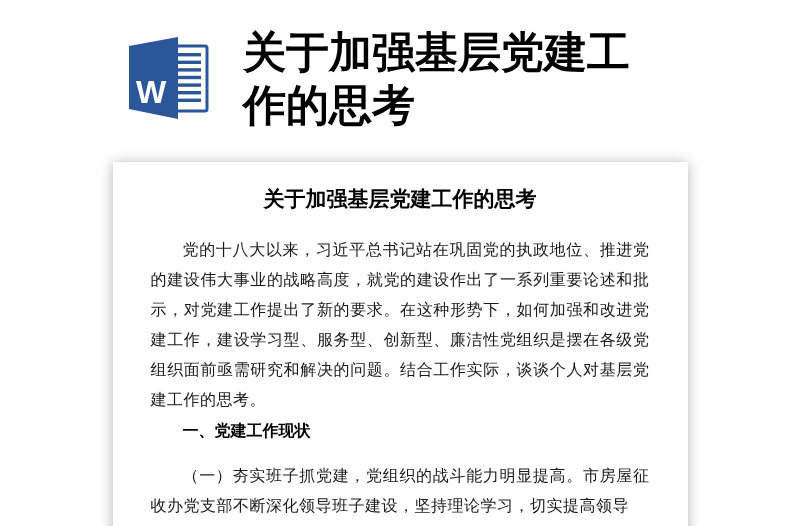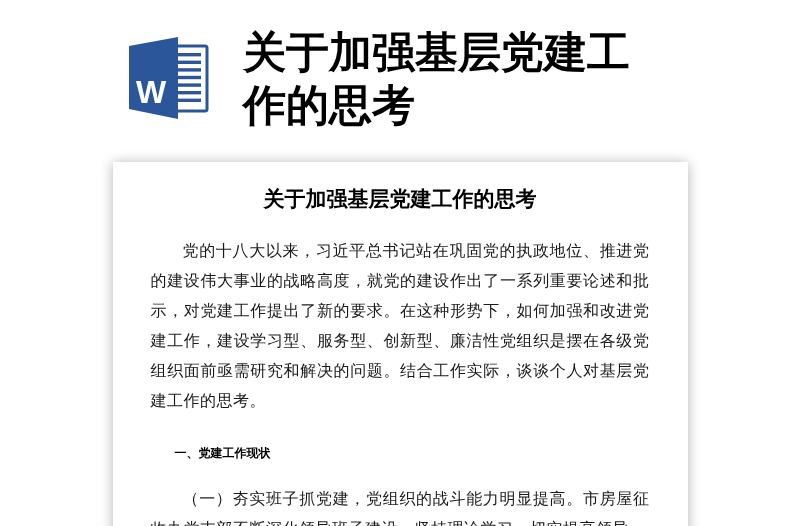--- a/index.html
+++ b/index.html
@@ -62,30 +62,30 @@
     line-height: 30px;
     font-weight: 700;
     color: #000000;
     font-family: "Liberation Serif", "DejaVu Serif", serif;
   }
   .body-para {
     margin: 22px 0 0 0;
     font-size: 16px;
     line-height: 30px;
     color: #1a1a1a;
-    font-family: Liberation Sans, sans-serif;
+    font-family: Liberation Mono, monospace;
     text-align: justify;
     text-justify: inter-ideograph;
     text-indent: 2em;
     letter-spacing: 0.5px;
     word-break: break-all;
   }
   .section-heading {
-    margin: 22px 0 0 0;
-    font-size: 12px;
+    margin: 0 0 0 0;
+    font-size: 16px;
     line-height: 30px;
     font-weight: 700;
     color: #000000;
     font-family: "Liberation Sans", "DejaVu Sans", sans-serif;
     text-indent: 2em;
   }
   .body-para.second {
     margin-top: 16px;
   }
 </style>

